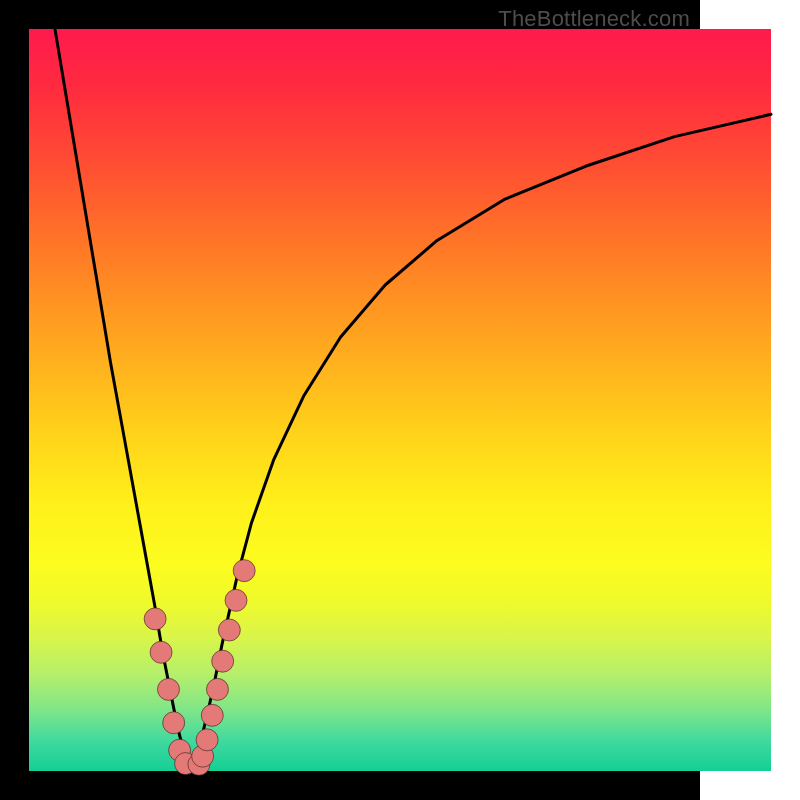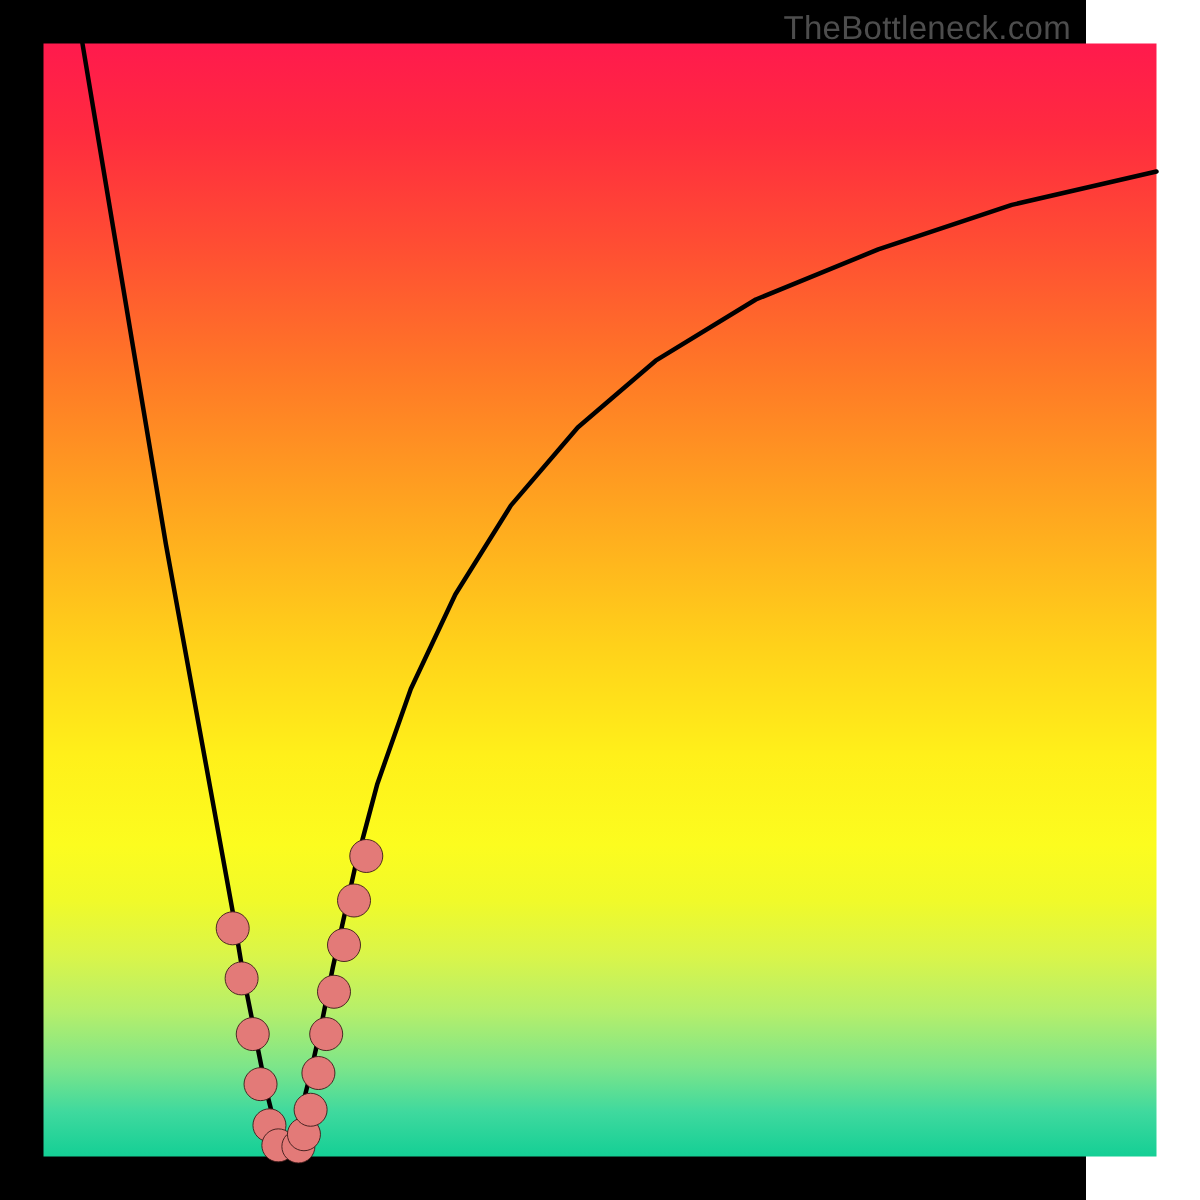--- a/index.html
+++ b/index.html
@@ -8,21 +8,20 @@
     width: 800px;
     height: 800px;
     overflow: hidden;
     font-family: Arial, Helvetica, sans-serif;
   }
   .outer {
     width: 700px;
     height: 800px;
     background: #000000;
     position: relative;
-    padding-left: 24px;
   }
   .plot-area {
     position: absolute;
     left: 29px;
     top: 29px;
     width: 742px;
     height: 742px;
     background: linear-gradient(to bottom,
       #ff1a4d 0%,
       #ff2b3f 8%,

